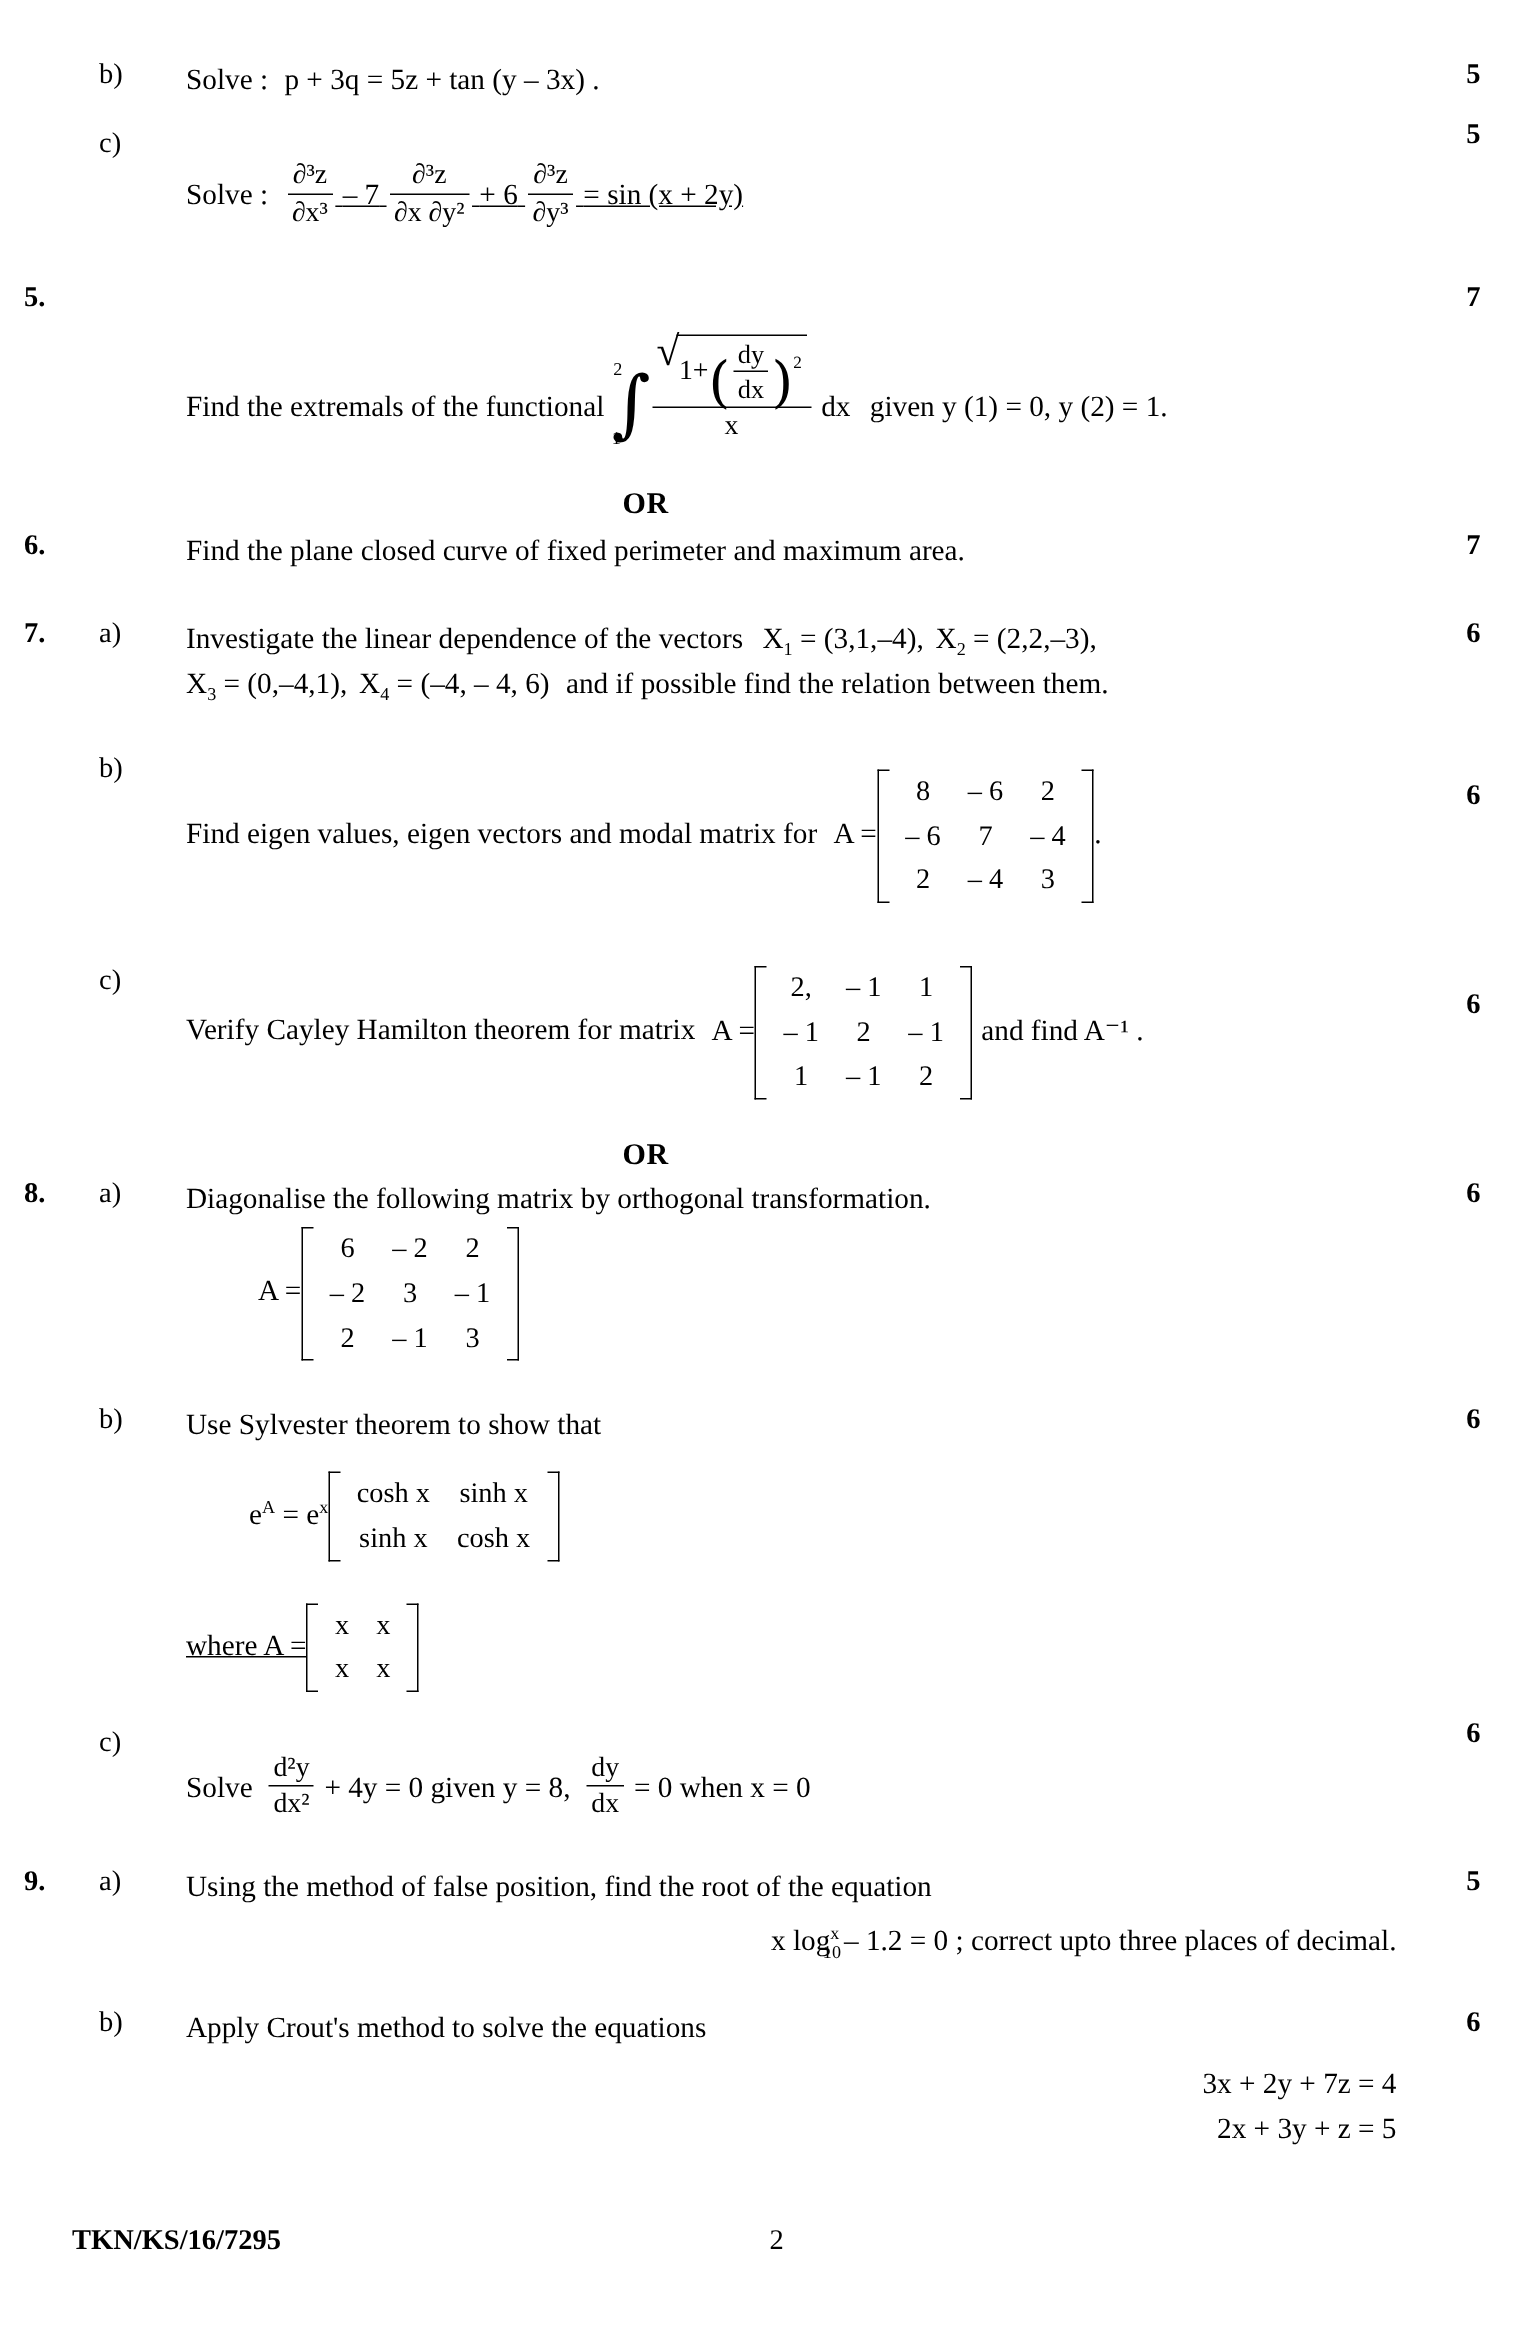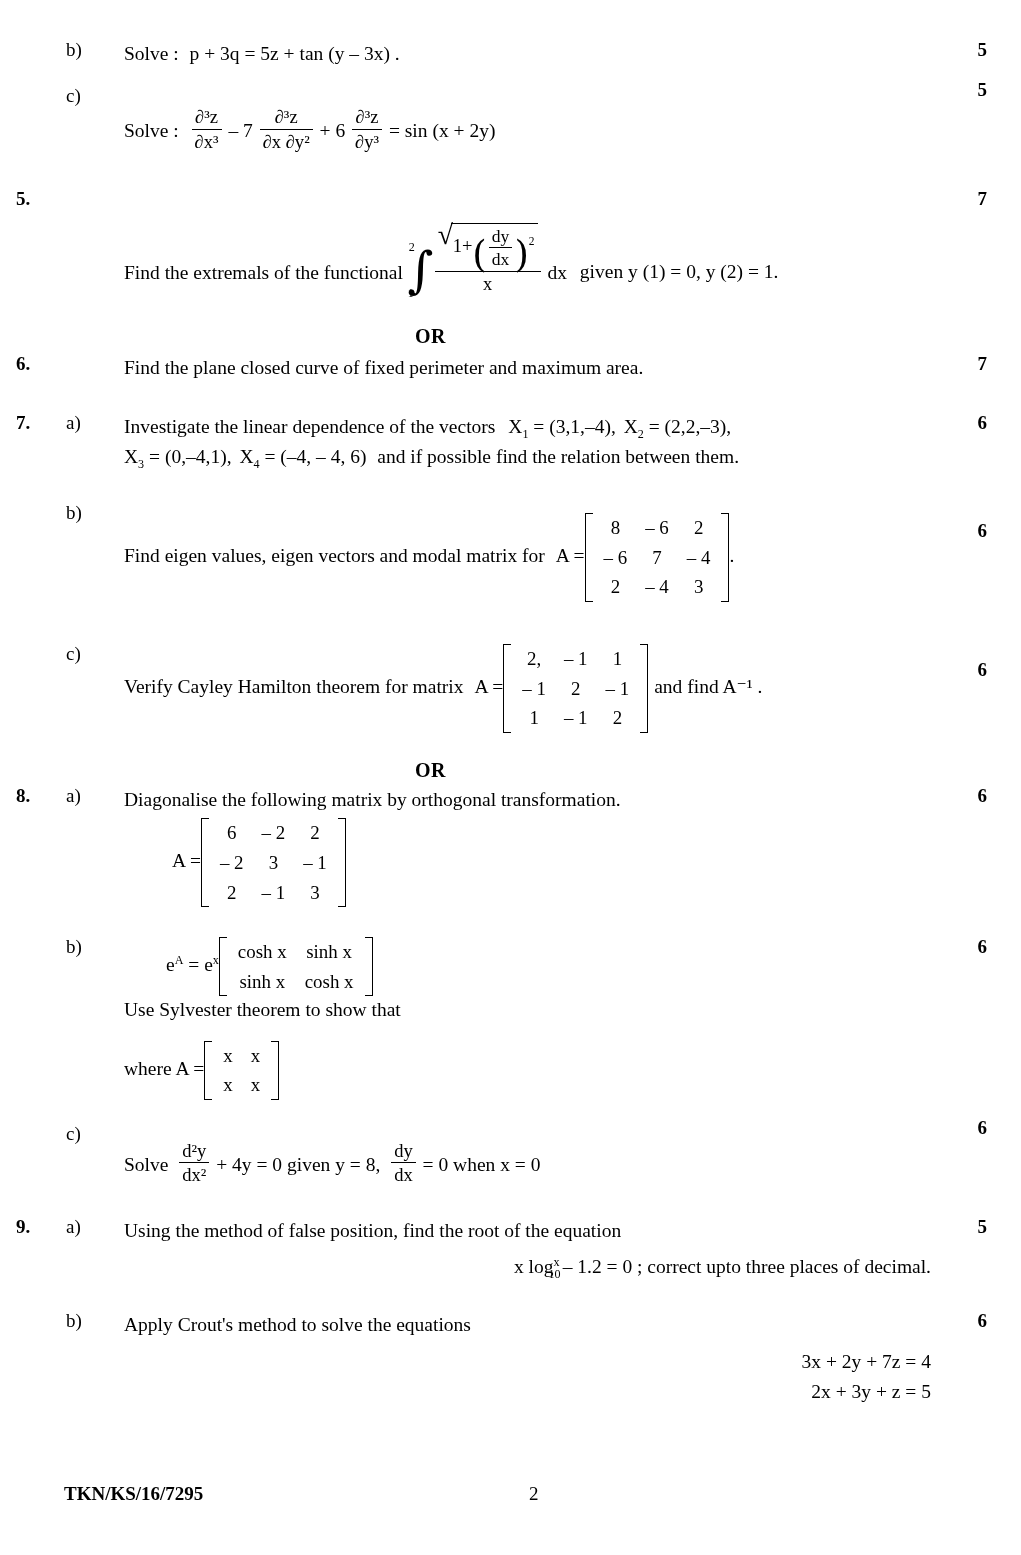--- a/index.html
+++ b/index.html
@@ -194,21 +194,21 @@
     right: 0;
     border-right: 1.6px solid #000;
   }
 
   .eqlist { margin-left: 48px; line-height: 1.5; text-align: right; }
   .indent2 { margin-left: 48px; }
 
   
   .footer {
     position: absolute;
-    left: 16px;
+    left: 0;
     right: 0;
     bottom: 86px;
     height: 26px;
     padding-left: 40px;
   }
   .footer .code {
     position: absolute;
     left: 48px;
     font-weight: bold;
     font-size: 19px;
@@ -231,21 +231,21 @@
       <span class="math">Solve :</span>
       <span class="math" style="margin-left:6px;">p + 3q = 5z + tan (y – 3x) .</span>
     </div>
   </div>
 
   <div class="qrow" style="margin-top:22px;">
     <span class="qlet" style="margin-top:-4px;">c)</span>
     <span class="marks" style="margin-top:-10px;">5</span>
     <div class="qbody" style="padding-top:16px;">
       <span class="math">Solve :</span>
-      <span class="math" style="margin-left:6px;">
+      <span class="math" style="margin-left:6px;text-decoration:underline;">
         <span class="frac">
           <span class="num">∂³z</span>
           <span class="den">∂x³</span>
         </span>
         <span>– 7</span>
         <span class="frac">
           <span class="num">∂³z</span>
           <span class="den">∂x ∂y²</span>
         </span>
         <span>+ 6</span>
@@ -390,35 +390,35 @@
                 </tr>
         </tbody></table></span>
       </div>
     </div>
   </div>
 
   <div class="qrow" style="margin-top:30px;">
     <span class="qlet">b)</span>
     <span class="marks">6</span>
     <div class="qbody">
+      <div>Use Sylvester theorem to show that</div>
       <div style="margin-top:16px; margin-left:42px;">
         <span class="math"><span>e</span><sup class="s">A</sup> <span>= e</span><sup class="s">x</sup></span><span class="mwrap"><table class="matrix">
           <tbody>
                 <tr>
                   <td>cosh x</td>
                   <td>sinh x</td>
                 </tr>
           <tr>
                   <td>sinh x</td>
                   <td>cosh x</td>
                 </tr>
         </tbody></table></span>
       </div>
-      <div>Use Sylvester theorem to show that</div>
-      <div style="margin-top:16px;">
+      <div style="margin-top:28px;text-decoration:underline;">
         <span class="math">where  A =</span><span class="mwrap"><table class="matrix">
           <tbody>
                 <tr>
                   <td>x</td>
                   <td>x</td>
                 </tr>
           <tr>
                   <td>x</td>
                   <td>x</td>
                 </tr>

